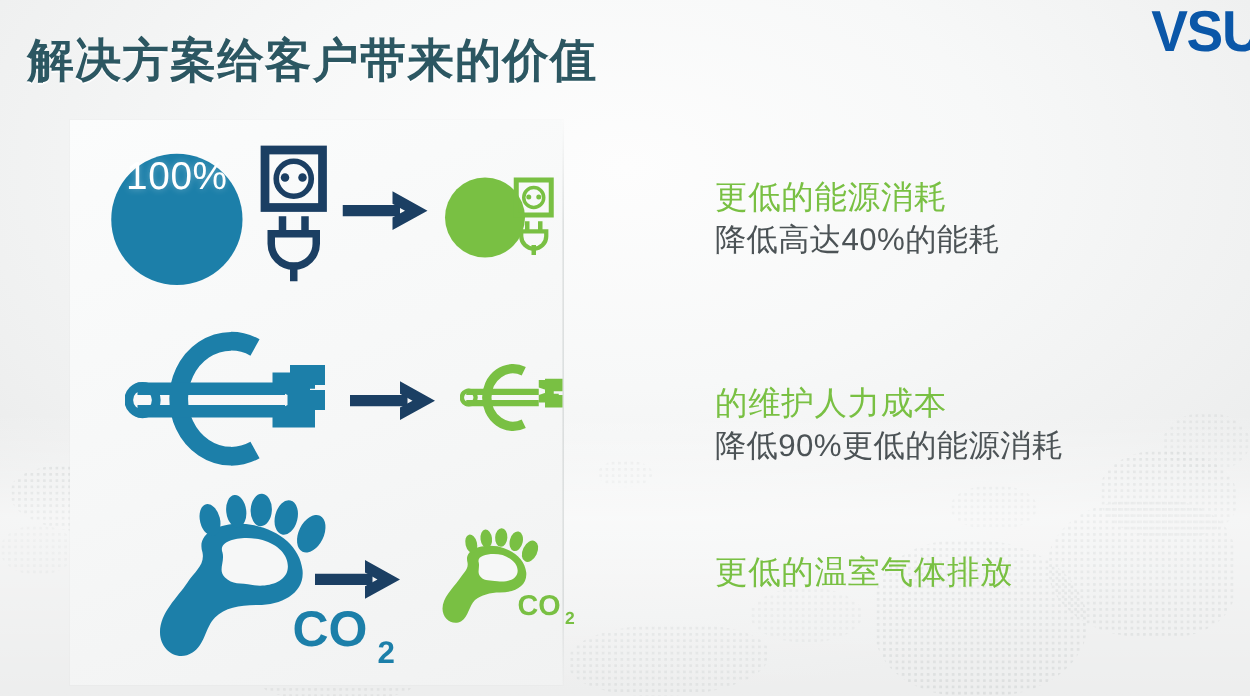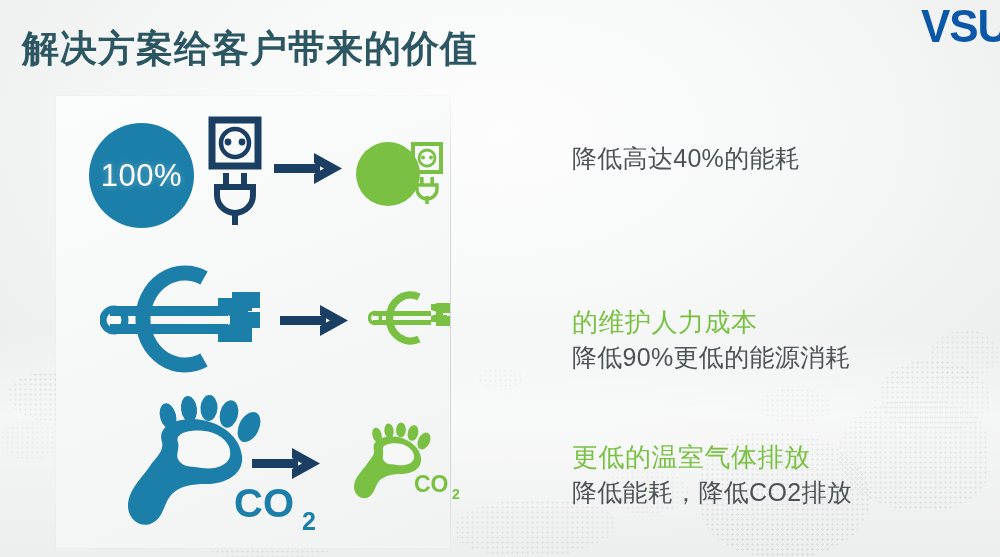--- a/index.html
+++ b/index.html
@@ -65,21 +65,21 @@
   }
   
   .row{position:absolute;left:56px;width:394px;height:120px;}
   .row-1{top:110px;}
   .row-2{top:262px;}
   .row-3{top:392px;height:150px;}
 
   .big-circle{
     position:absolute;border-radius:50%;
     background:#1c7fa9;
-    display:flex;align-items:center;justify-content:center;
+    display:flex;justify-content:center;
   }
   .pct-label{
     color:#ffffff;font-size:31px;font-weight:400;letter-spacing:.5px;
     text-shadow:0 0 6px rgba(255,255,255,.35);
   }
   .small-circle{position:absolute;border-radius:50%;background:#79c043;}
 
   .arrow{position:absolute;}
   .arrow svg{display:block;}
 
@@ -277,26 +277,26 @@
         <ellipse cx="53" cy="8" rx="4.9" ry="7.5" transform="rotate(3 53 8)" fill="#79c043"></ellipse>
         <ellipse cx="65" cy="11" rx="5.2" ry="8" transform="rotate(14 65 11)" fill="#79c043"></ellipse>
         <ellipse cx="76" cy="19" rx="5.8" ry="9" transform="rotate(26 76 19)" fill="#79c043"></ellipse>
         <text x="66" y="70" font-family="Liberation Sans, sans-serif" font-size="23" font-weight="700" fill="#79c043">CO</text>
         <text x="104" y="77" font-family="Liberation Sans, sans-serif" font-size="14" font-weight="700" fill="#79c043">2</text>
       </svg>
     </div>
   </div>
 
   <div class="tblock t1">
+    <div class="t-head">更低的能源消耗</div>
     <div class="t-sub">降低高达40%的能耗</div>
   </div>
 
   <div class="tblock t2">
     <div class="t-head">的维护人力成本</div>
     <div class="t-sub">降低90%更低的能源消耗</div>
   </div>
 
   <div class="tblock t3">
     <div class="t-head">更低的温室气体排放</div>
-    <div class="t-sub">降低能耗，降低CO2排放</div>
   </div>
 
 </div>
 
 </body></html>

